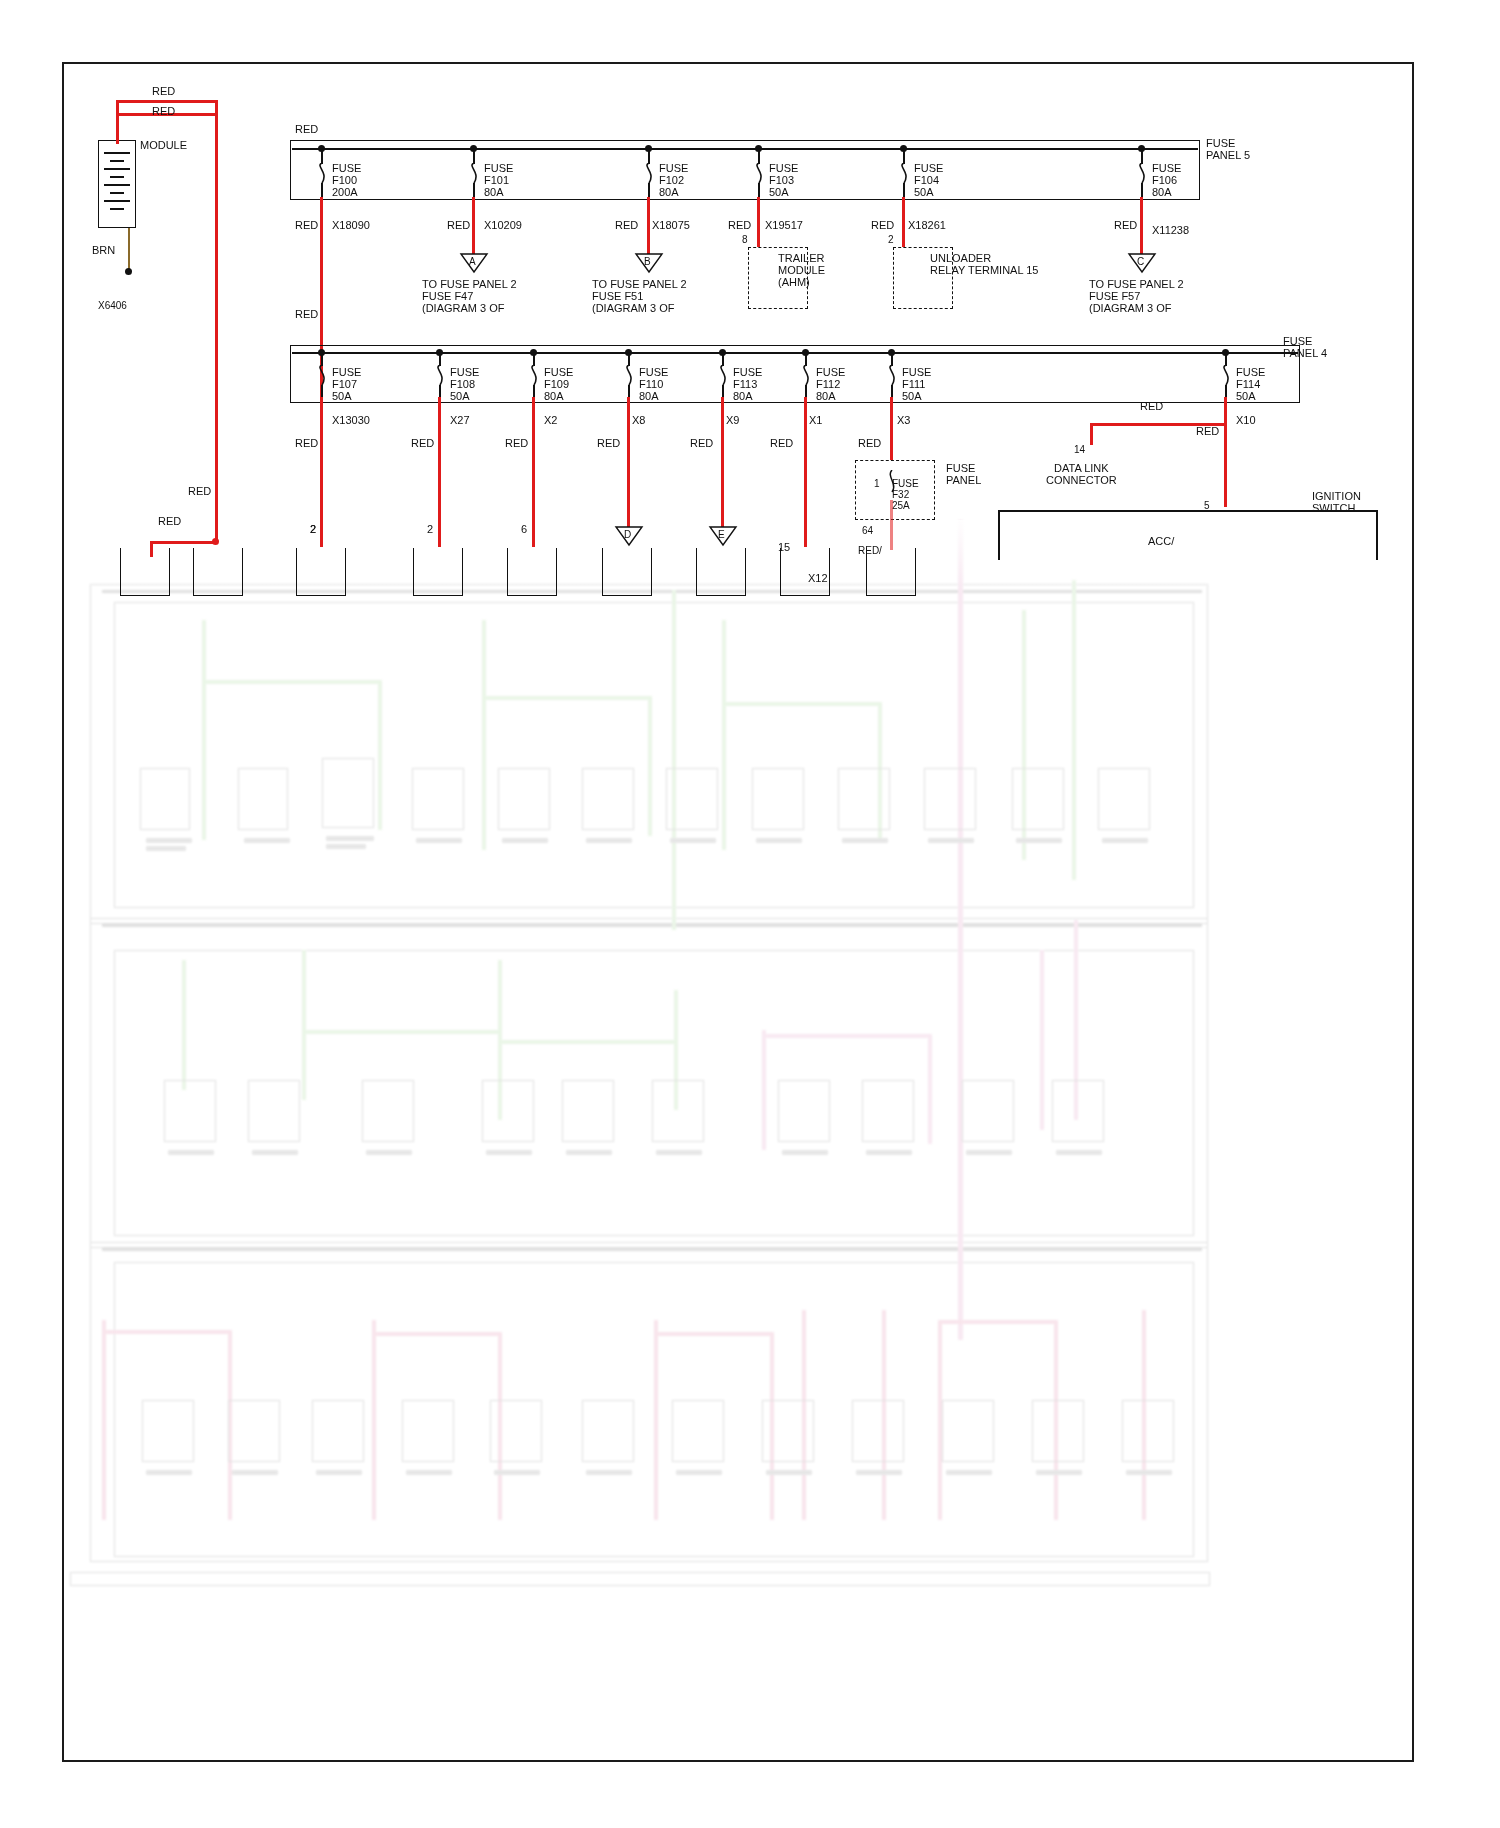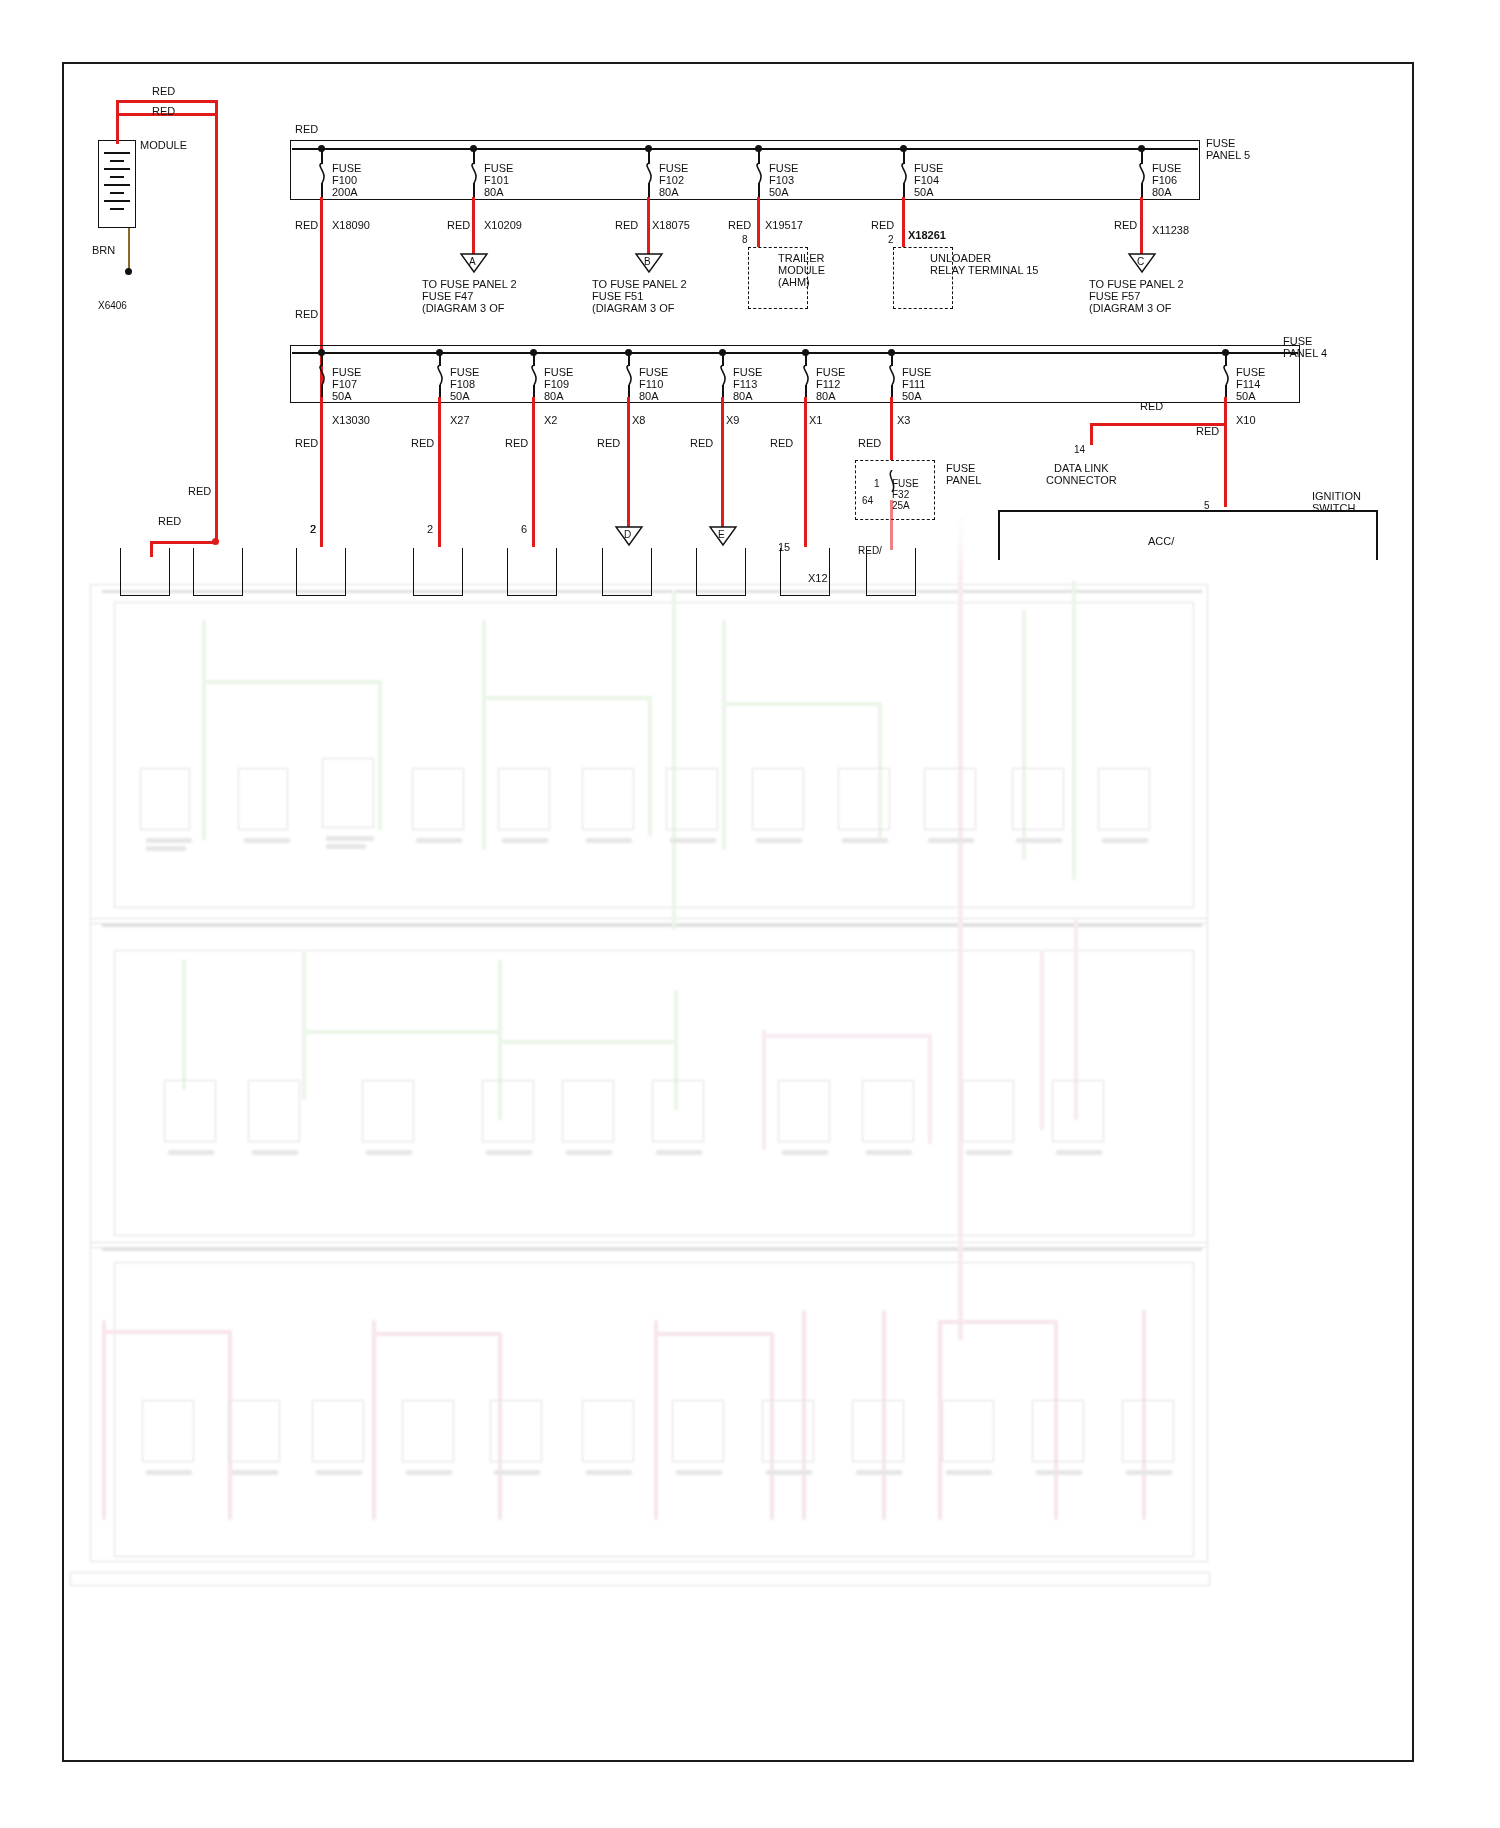--- a/index.html
+++ b/index.html
@@ -281,21 +281,21 @@
 MODULE
 (AHM)</div>
 
   <div class="dot" style="left:900px;top:145px;"></div>
   <div class="wire-blk" style="left:903px;top:150px;width:2px;height:14px;"></div>
   <svg class="fuse-sym" style="left:895px;top:163px;" width="18" height="20" viewBox="0 0 18 20">
       <path d="M9 0 C2 3, 16 9, 9 20" stroke="#111" stroke-width="1.6" fill="none"></path>
     </svg>
   <div class="wire-blk" style="left:903px;top:183px;width:2px;height:14px;"></div>
   <div class="lbl" style="left:914px;top:162px;white-space:pre;"><span>FUSE</span><br><span>F104</span><br><span>50A</span></div>
-  <div class="lbl" style="left:908px;top:229px;font-weight:bold;">X18261</div>
+  <div class="lbl" style="left:908px;top:219px;">X18261</div>
   <div class="lbl" style="left:871px;top:219px;">RED</div>
   <div class="wire-red" style="left:902px;top:197px;width:3px;height:50px;"></div>
   <div class="dashbox" style="left:893px;top:247px;width:60px;height:62px;"></div>
   <div class="lbl sm" style="left:888px;top:234px;">2</div>
   <div class="lbl" style="left:930px;top:252px;white-space:pre;">UNLOADER
 RELAY TERMINAL 15</div>
 
   <div class="dot" style="left:1138px;top:145px;"></div>
   <div class="wire-blk" style="left:1141px;top:150px;width:2px;height:14px;"></div>
   <svg class="fuse-sym" style="left:1133px;top:163px;" width="18" height="20" viewBox="0 0 18 20">
@@ -412,21 +412,21 @@
 
   <div class="dashbox" style="left:855px;top:460px;width:80px;height:60px;"></div>
   <div class="lbl sm" style="left:874px;top:478px;">1</div>
   <svg class="fuse-sym" style="left:884px;top:470px;" width="16" height="40" viewBox="0 0 16 40">
       <path d="M8 0 C2 6, 14 14, 8 22" stroke="#111" stroke-width="1.5" fill="none"></path>
     </svg>
   <div class="lbl sm" style="left:892px;top:478px;white-space:pre;"><span>FUSE</span><br><span>F32</span><br><span>25A</span></div>
   <div class="lbl" style="left:946px;top:462px;white-space:pre;">FUSE
 PANEL</div>
   <div class="wire-red" style="left:890px;top:500px;width:3px;height:50px;opacity:.55;"></div>
-  <div class="lbl sm" style="left:862px;top:495px;text-align:center;">64</div>
+  <div class="lbl sm" style="left:862px;top:525px;text-align:center;">64</div>
   <div class="lbl sm" style="left:858px;top:545px;">RED/</div>
 
   <div class="dot" style="left:1222px;top:349px;"></div>
   <div class="wire-blk" style="left:1225px;top:354px;width:2px;height:12px;"></div>
   <svg class="fuse-sym" style="left:1217px;top:365px;" width="18" height="20" viewBox="0 0 18 20">
       <path d="M9 0 C2 3, 16 9, 9 20" stroke="#111" stroke-width="1.6" fill="none"></path>
     </svg>
   <div class="wire-blk" style="left:1225px;top:385px;width:2px;height:12px;"></div>
   <div class="lbl" style="left:1236px;top:366px;white-space:pre;"><span>FUSE</span><br><span>F114</span><br><span>50A</span></div>
   <div class="lbl" style="left:1236px;top:414px;">X10</div>

